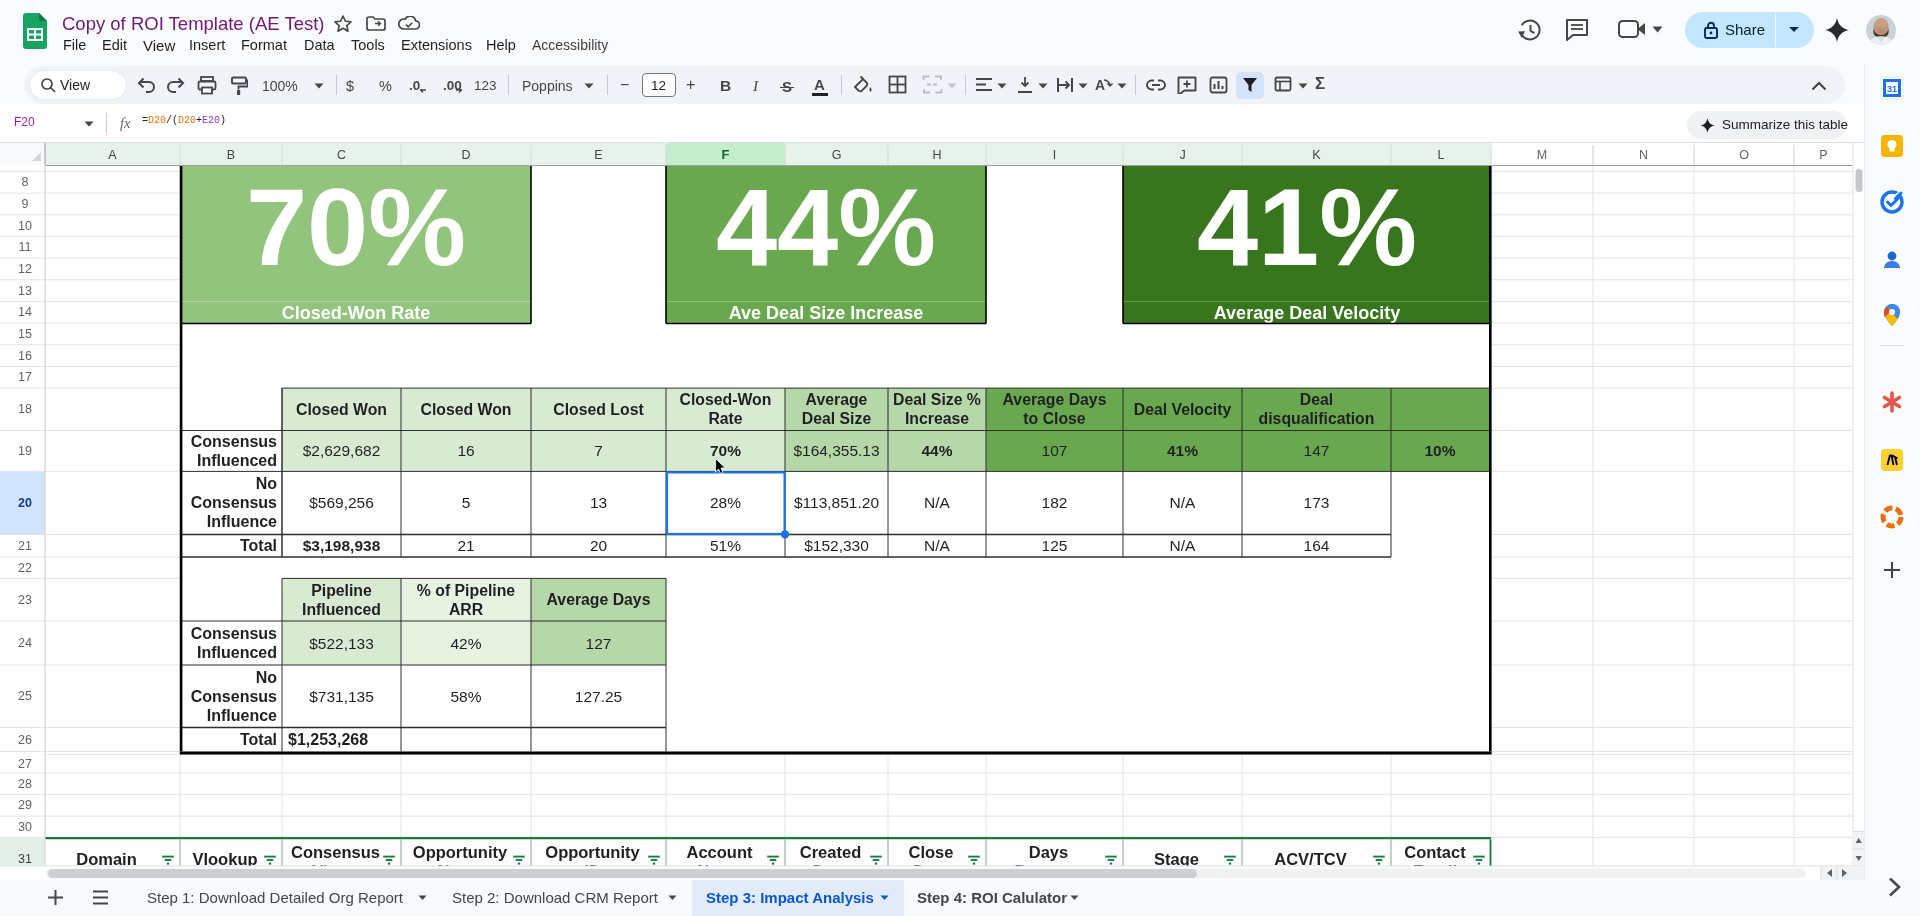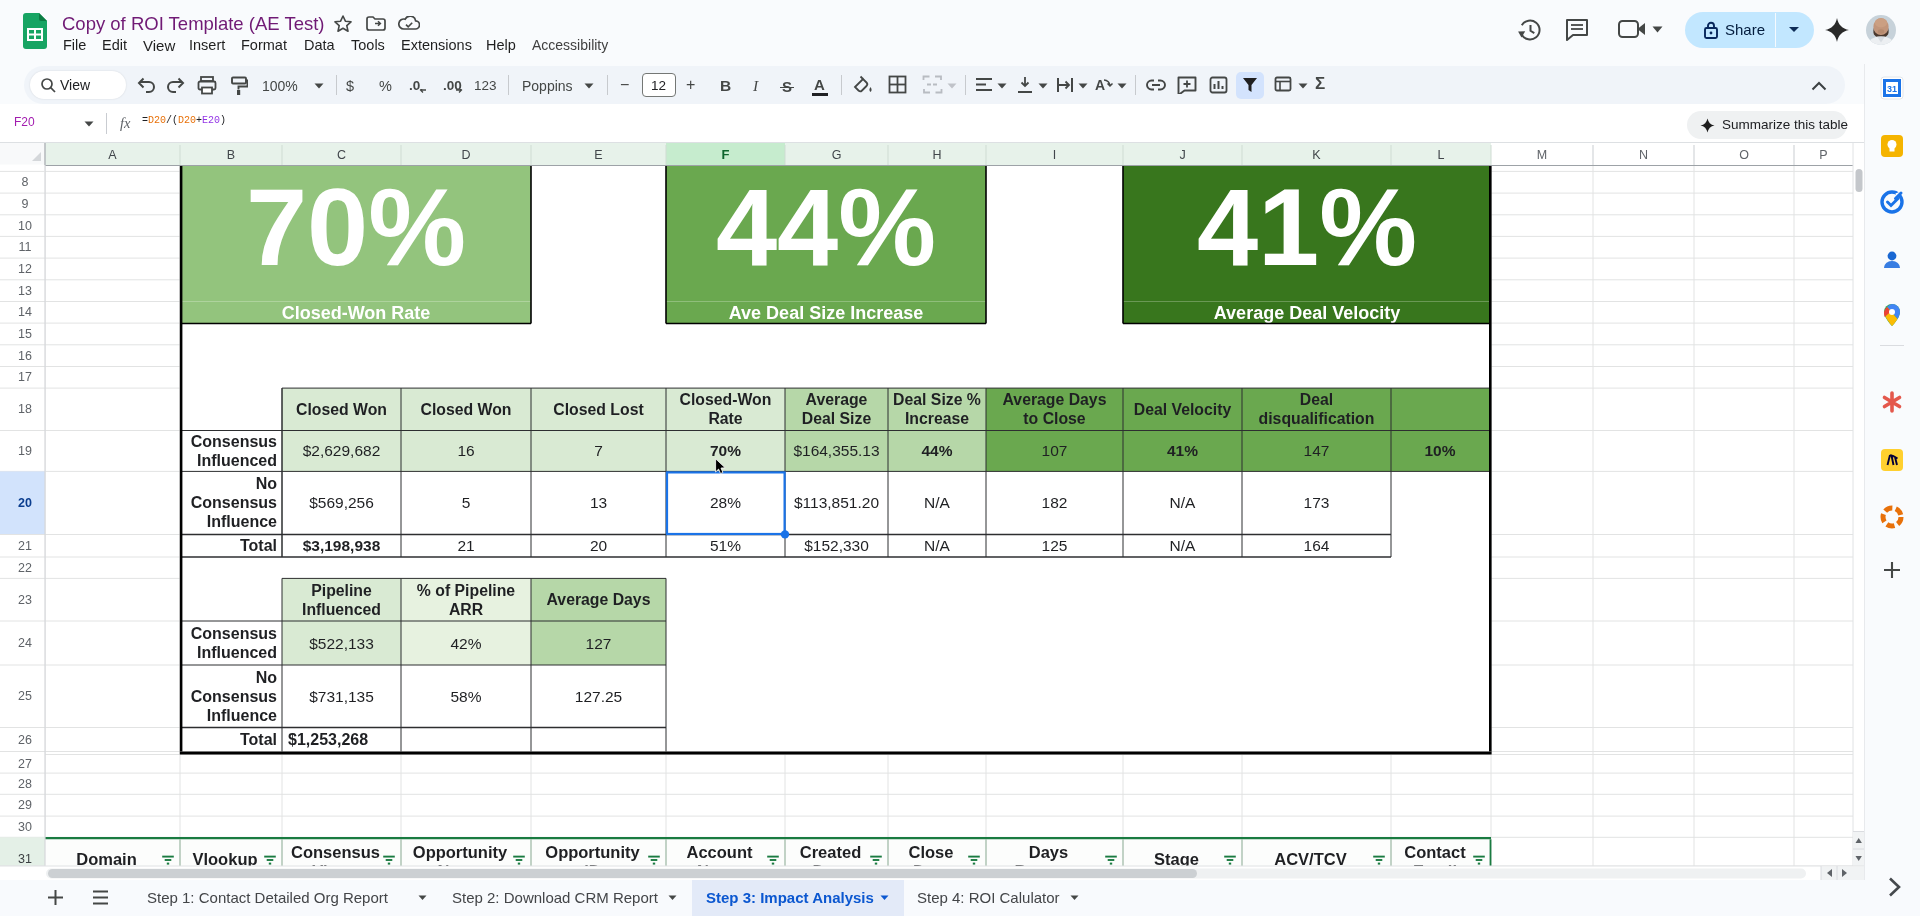--- a/index.html
+++ b/index.html
@@ -646,30 +646,30 @@
     <path d="M12 4 v16 M4 12 h16" stroke="#444746" stroke-width="2.1"></path>
   </svg>
 <div style="position:absolute;left:0px;top:880px;width:1920px;height:36px;background:#f8fafd"></div>
 <svg style="position:absolute;left:47px;top:889px" width="17" height="17" viewBox="0 0 17 17">
     <path d="M8.5 1 v15 M1 8.5 h15" stroke="#444746" stroke-width="2"></path>
   </svg>
 <svg style="position:absolute;left:92px;top:890px" width="17" height="15" viewBox="0 0 17 15">
     <path d="M1 1.5 h15 M1 7.5 h15 M1 13.5 h15" stroke="#444746" stroke-width="2"></path>
   </svg>
 <div style="position:absolute;left:692px;top:880px;width:212px;height:36px;background:#e3eaf8"></div>
-<div style="position:absolute;left:147px;top:889px;font-size:15px;font-weight:500;color:#434548">Step 1: Contact Detailed Org Report</div>
+<div style="position:absolute;left:147px;top:889px;font-size:15px;font-weight:500;color:#434548">Step 1: Download Detailed Org Report</div>
 <svg style="position:absolute;left:418px;top:895px" width="9" height="6" viewBox="0 0 9 6">
     <path d="M0.5 0.5 l4 4.5 4 -4.5 z" fill="#444746"></path>
   </svg>
 <div style="position:absolute;left:452px;top:889px;font-size:15px;font-weight:400;color:#434548">Step 2: Download CRM Report</div>
 <svg style="position:absolute;left:668px;top:895px" width="9" height="6" viewBox="0 0 9 6">
     <path d="M0.5 0.5 l4 4.5 4 -4.5 z" fill="#444746"></path>
   </svg>
 <div style="position:absolute;left:706px;top:889px;font-size:15px;font-weight:700;color:#0b57d0">Step 3: Impact Analysis</div>
 <svg style="position:absolute;left:880px;top:895px" width="9" height="6" viewBox="0 0 9 6">
     <path d="M0.5 0.5 l4 4.5 4 -4.5 z" fill="#0b57d0"></path>
   </svg>
-<div style="position:absolute;left:917px;top:889px;font-size:15px;font-weight:400;color:#434548">Step 4: ROI Calulator</div>
+<div style="position:absolute;left:917px;top:889px;font-size:15px;font-weight:700;color:#434548">Step 4: ROI Calulator</div>
 <svg style="position:absolute;left:1070px;top:895px" width="9" height="6" viewBox="0 0 9 6">
     <path d="M0.5 0.5 l4 4.5 4 -4.5 z" fill="#444746"></path>
   </svg>
 <svg style="position:absolute;left:1886px;top:876px" width="18" height="22" viewBox="0 0 18 22">
     <path d="M4 2.5 l9 8.5 -9 8.5" fill="none" stroke="#45494d" stroke-width="2.6"></path>
   </svg>
 </body></html>

